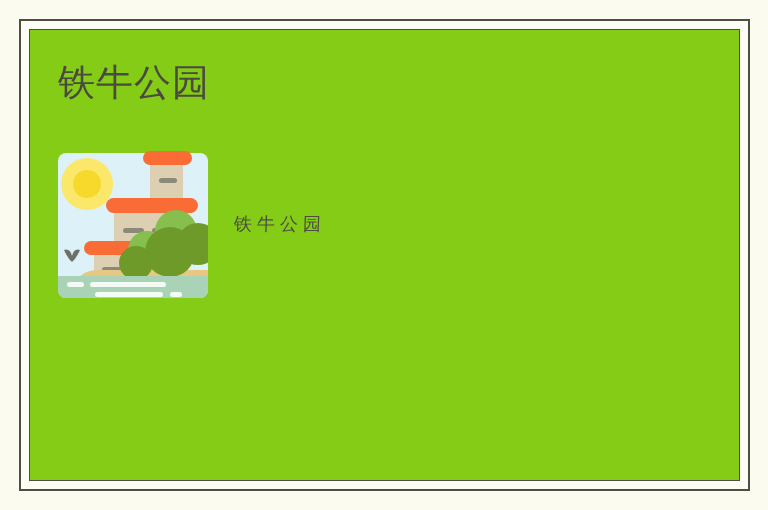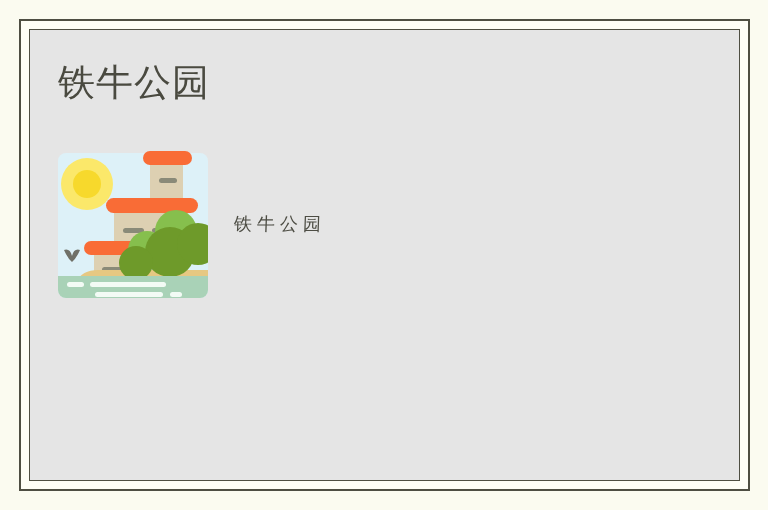--- a/index.html
+++ b/index.html
@@ -27,21 +27,21 @@
     background: #fdfdf6;
   }
   .page-frame-inner {
     position: absolute;
     left: 8px;
     top: 8px;
     right: 8px;
     bottom: 8px;
     box-sizing: border-box;
     border: 1px solid #4e4e42;
-    background: #e5e5e5;
+    background: #84cc16;
   }
 
   .content {
     position: absolute;
     left: 0;
     top: 0;
     right: 0;
     bottom: 0;
   }
 

